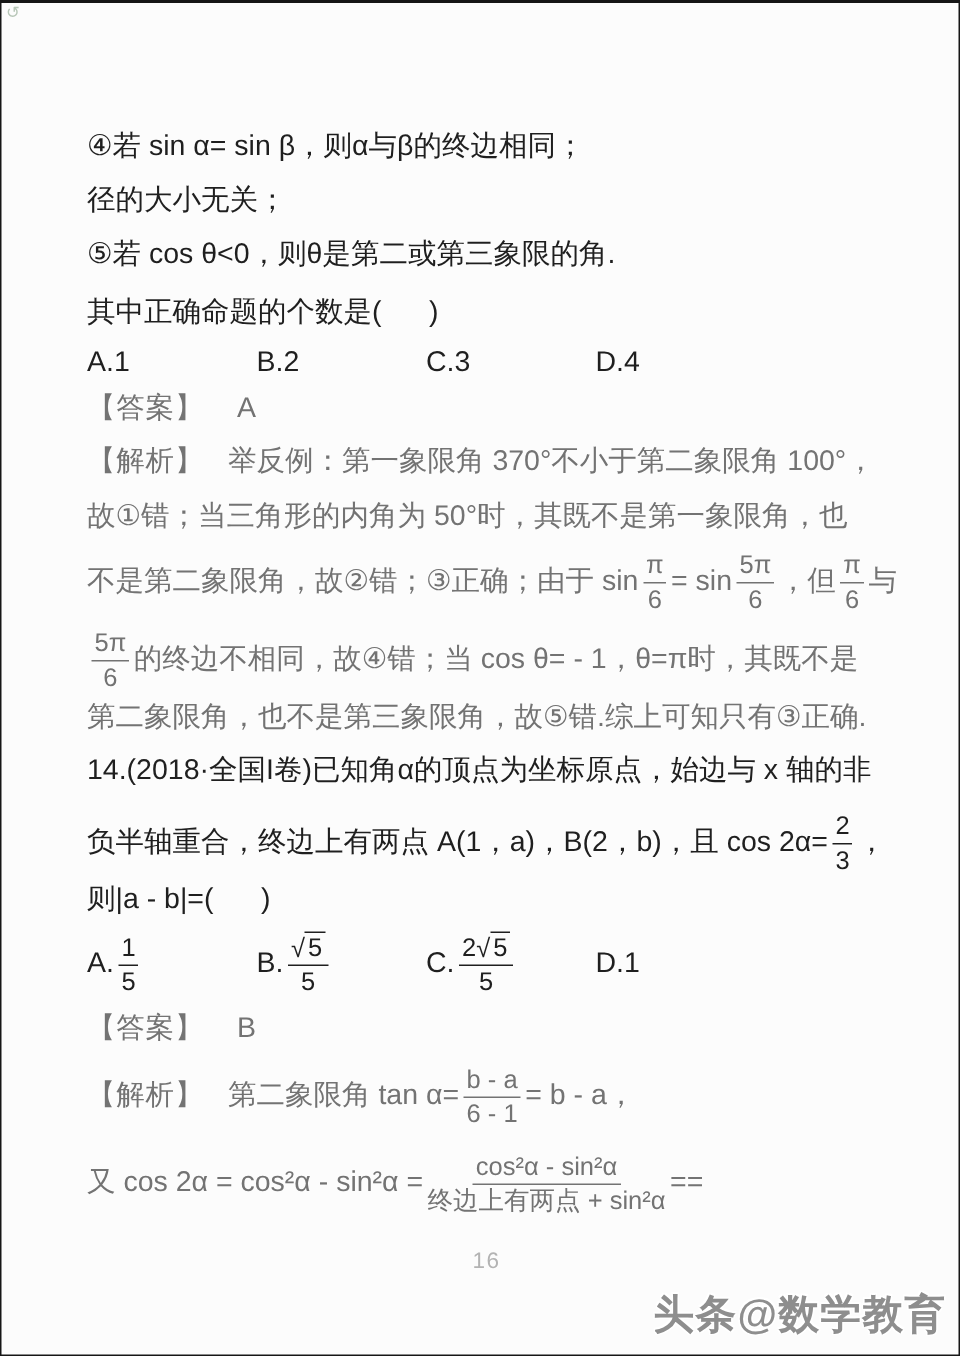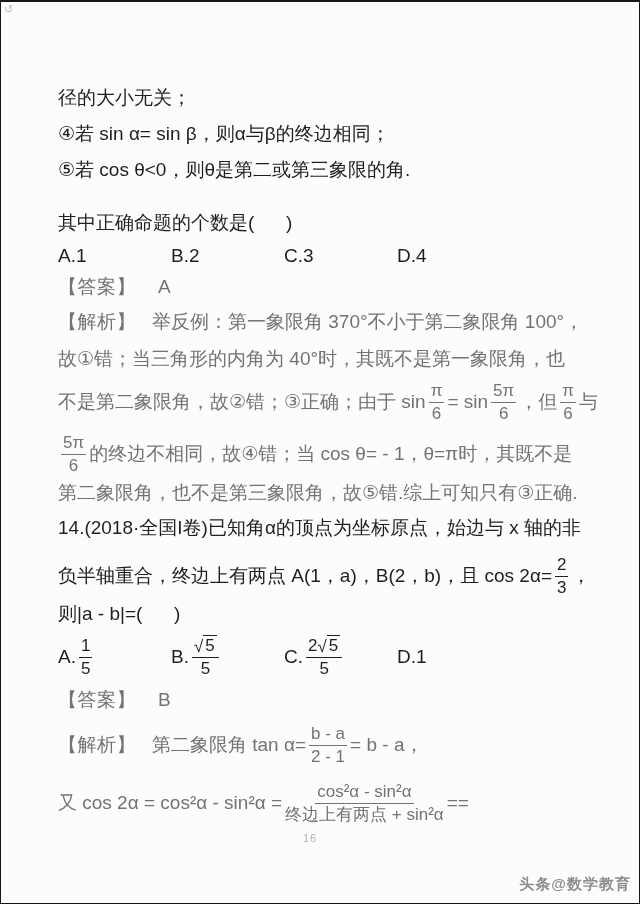--- a/index.html
+++ b/index.html
@@ -16,39 +16,39 @@
   .alz{margin-left:16px;}
   .frac{display:inline-flex;flex-direction:column;align-items:center;font-size:17px;
         line-height:1.15;margin:0 3px;vertical-align:middle;}
   .frac .num{border-bottom:1.6px solid currentColor;padding:0 2px 1px;display:inline-flex;align-items:flex-end;}
   .frac .den{padding-top:1px;}
   .rad{transform:translateY(1px);}
   .rcd{border-top:1.6px solid currentColor;padding:0 2px;}
   .opts{display:flex;width:100%;}
   .opt{width:113px;}
   .opt2{width:113px;display:inline-flex;align-items:center;white-space:pre;}
-  .pageno{position:absolute;left:302px;top:830px;font-size:11px;color:#b3b3b3;letter-spacing:1px;}
-  .watermark{position:absolute;right:8px;bottom:9px;font-size:15px;font-weight:bold;color:#8e8e8e;
+  .pageno{position:absolute;left:314px;top:830px;font-size:15px;color:#b3b3b3;letter-spacing:1px;}
+  .watermark{position:absolute;right:8px;bottom:9px;font-size:27px;font-weight:bold;color:#8e8e8e;
              letter-spacing:1px;text-shadow:1px 1px 0 #fff,-1px -1px 0 #fff,1px -1px 0 #fff,-1px 1px 0 #fff;}
 </style>
 </head>
 <body>
 
 <div class="page">
   <span class="corner">↺</span>
 
   <div class="content">
 
     <div class="ln" style="margin-bottom:10px">
+      <span>④若 sin α= sin β，则α与β的终边相同；</span>
+    </div>
+    <div class="ln" style="margin-bottom:10px">
       <span>径的大小无关；</span>
     </div>
-    <div class="ln" style="margin-bottom:10px">
-      <span>④若 sin α= sin β，则α与β的终边相同；</span>
-    </div>
-    <div class="ln" style="margin-bottom:27px">
+    <div class="ln" style="margin-bottom:13px">
       <span>⑤若 cos θ&lt;0，则θ是第二或第三象限的角.</span>
     </div>
     <div class="ln" style="margin-bottom:7px">
       <span>其中正确命题的个数是(      )</span>
     </div>
 
     <div class="ln opts" style="margin-bottom:5px">
       <span class="opt">A.1</span>
       <span class="opt">B.2</span>
       <span class="opt">C.3</span>
@@ -58,21 +58,21 @@
     <div class="ln red" style="margin-bottom:9px">
       <span class="anslabel">【答案】</span>
       <span class="ansval">A</span>
     </div>
 
     <div class="ln red" style="margin-bottom:11px">
       <span class="anslabel">【解析】</span>
       <span class="alz">举反例：第一象限角 370°不小于第二象限角 100°，</span>
     </div>
     <div class="ln red" style="margin-bottom:4px">
-      <span>故①错；当三角形的内角为 40°时，其既不是第一象限角，也</span>
+      <span>故①错；当三角形的内角为 50°时，其既不是第一象限角，也</span>
     </div>
 
     <div class="ln red" style="height:52px;margin-bottom:0">
       <span>不是第二象限角，故②错；③正确；由于 sin</span>
       <span class="frac"><span class="num">π</span><span class="den">6</span></span>
       <span>= sin</span>
       <span class="frac"><span class="num">5π</span><span class="den">6</span></span>
       <span>，但</span>
       <span class="frac"><span class="num">π</span><span class="den">6</span></span>
       <span>与</span>
@@ -115,21 +115,21 @@
     </div>
 
     <div class="ln red" style="margin-bottom:8px">
       <span class="anslabel">【答案】</span>
       <span class="ansval">B</span>
     </div>
 
     <div class="ln red" style="height:48px;margin-bottom:4px">
       <span class="anslabel">【解析】</span>
       <span class="alz">第二象限角 tan α=</span>
-      <span class="frac"><span class="num">b - a</span><span class="den">2 - 1</span></span>
+      <span class="frac"><span class="num">b - a</span><span class="den">6 - 1</span></span>
       <span>= b - a，</span>
     </div>
 
     <div class="ln red" style="height:60px">
       <span>又 cos 2α = cos²α - sin²α =</span>
       <span class="frac"><span class="num">cos²α - sin²α</span><span class="den">终边上有两点 + sin²α</span></span>
       <span>=</span>
       <span>=</span>
     </div>
 

